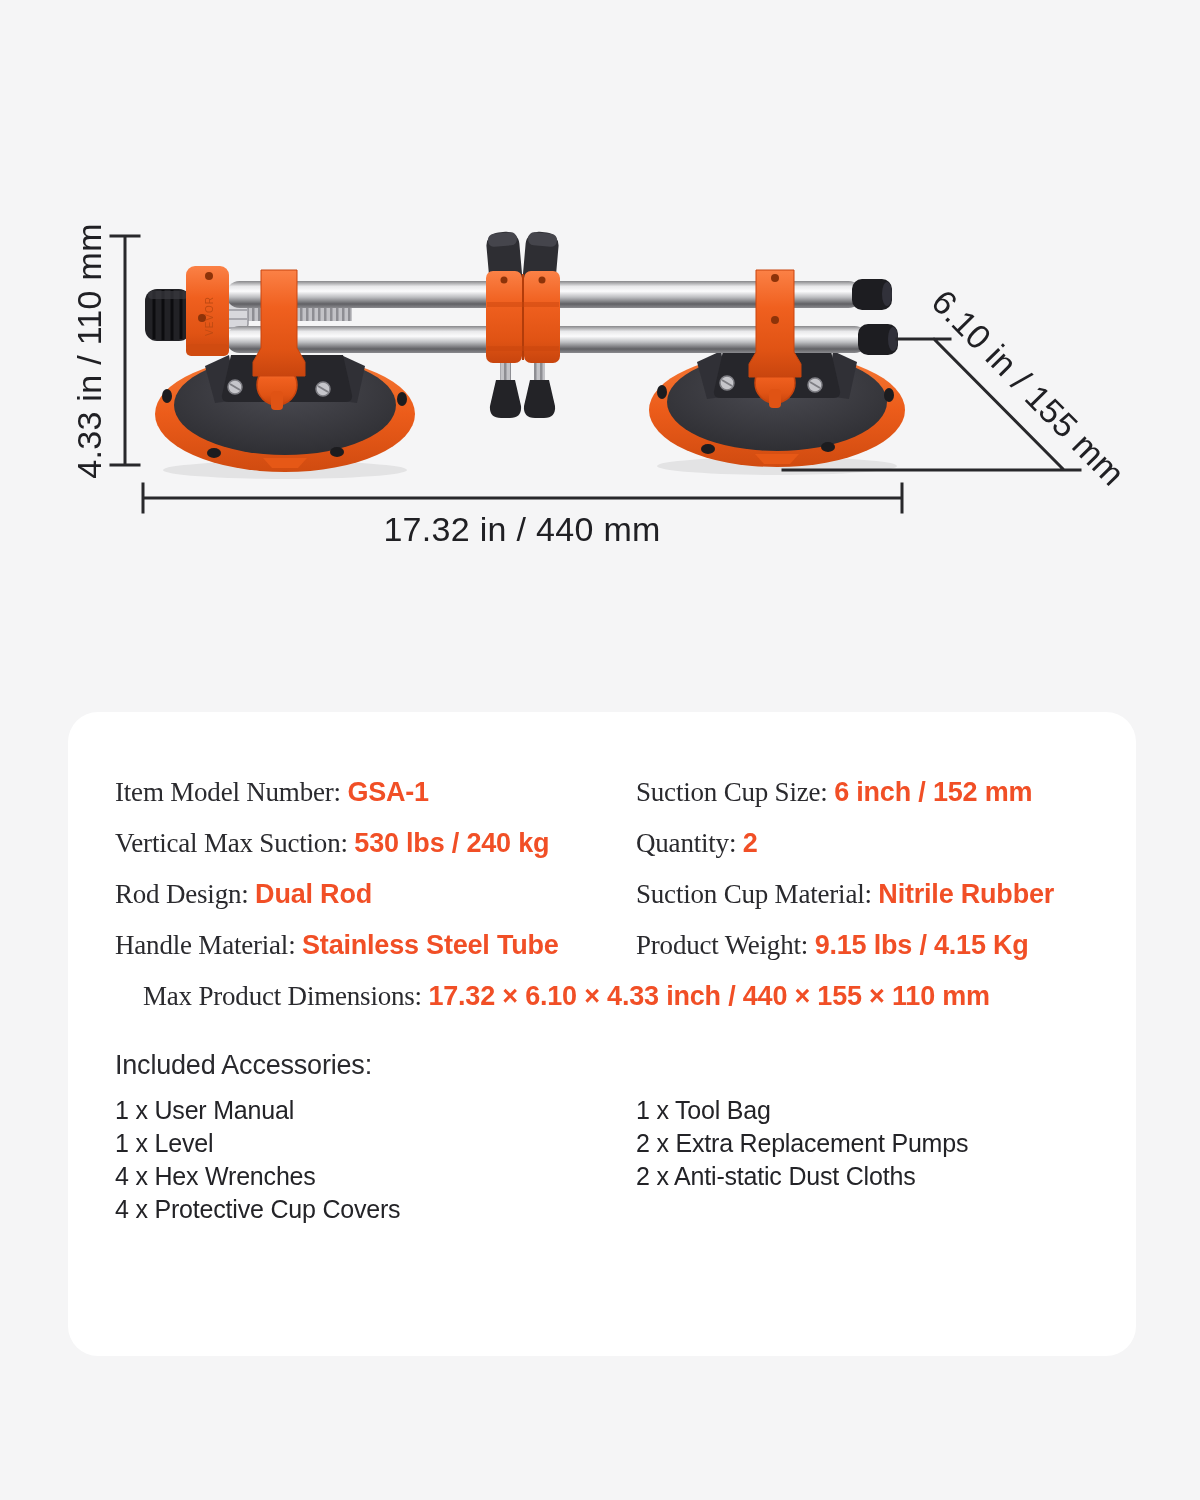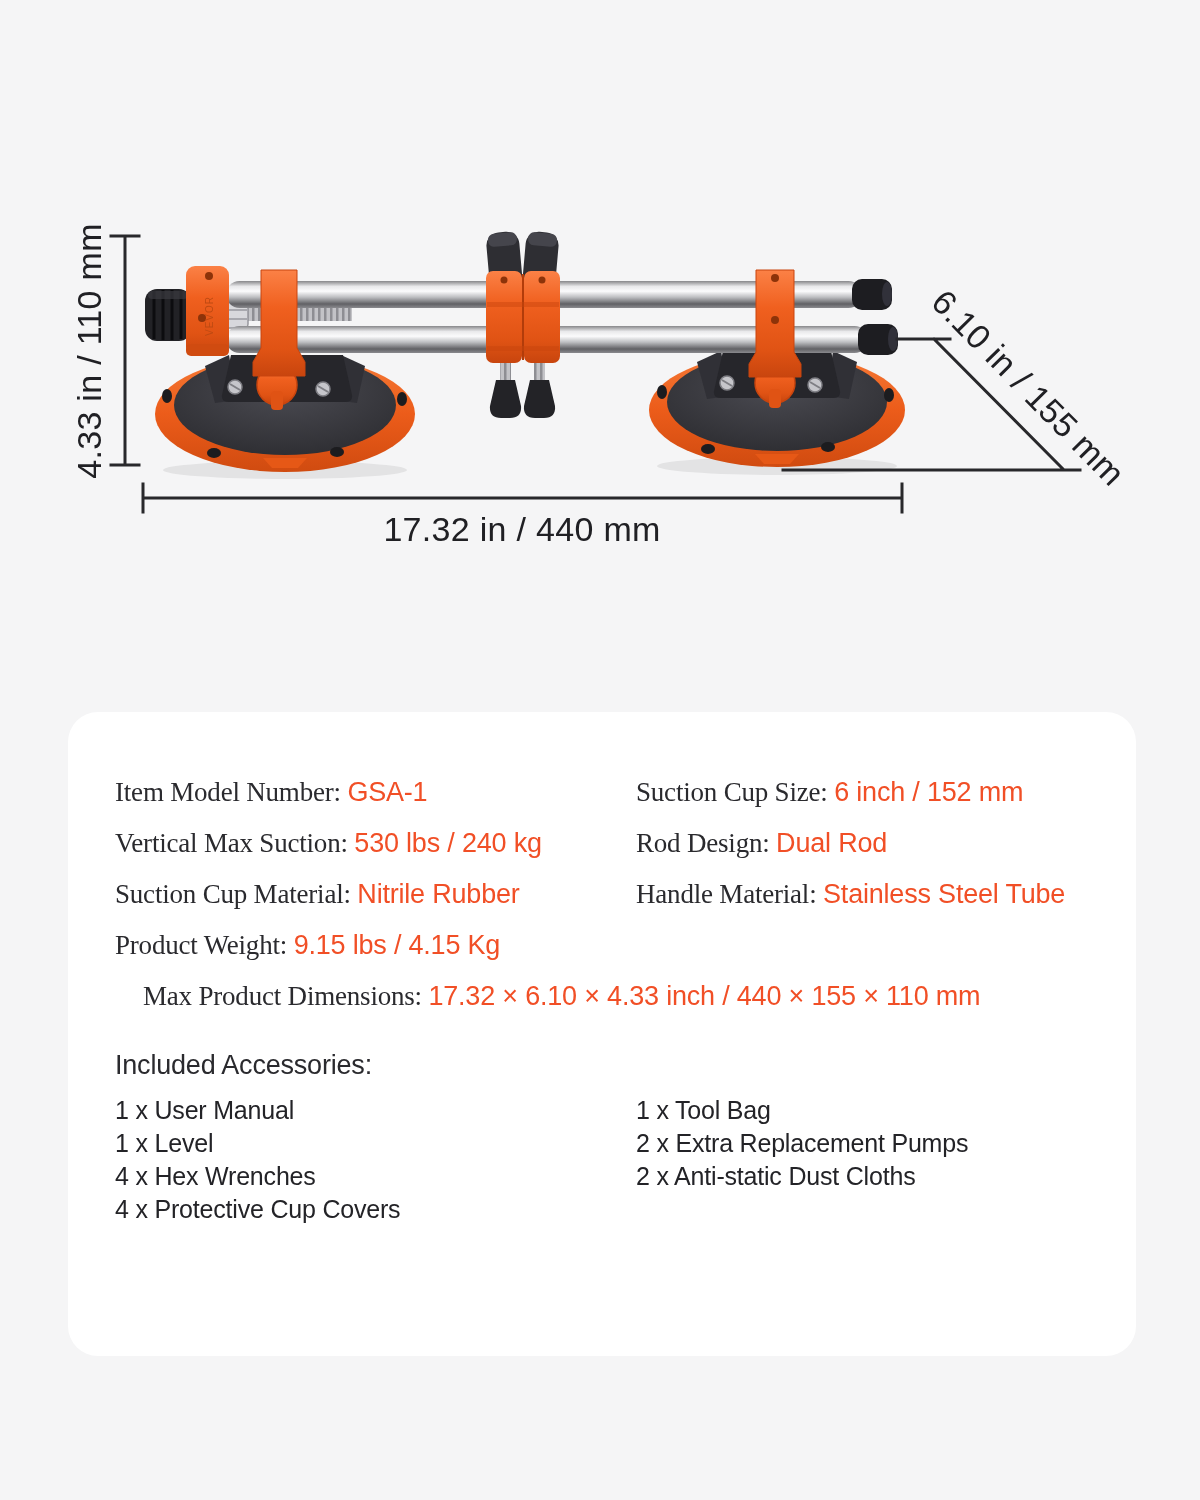--- a/index.html
+++ b/index.html
@@ -26,21 +26,21 @@
   }
   .specs {
     display:grid;
     grid-template-columns:521px 1fr;
     row-gap:24px;
     font-size:27px; line-height:27px;
     letter-spacing:-0.2px;
   }
   .spec { white-space:nowrap; }
   .spec .lbl { color:#2a2a2e;font-family:Liberation Serif, serif; }
-  .spec .val { color:#f14f26; font-weight:normal; }
+  .spec .val { color:#f14f26; font-weight:bold; }
   .spec-full { grid-column:1 / -1;margin-left:28px; }
   .acc-heading {
     margin-top:42px;
     font-size:27px; line-height:27px; color:#2a2a2e; letter-spacing:-0.2px;
   }
   .acc-grid {
     margin-top:19px;
     display:grid;
     grid-template-columns:521px 1fr;
     row-gap:8px;
@@ -211,20 +211,23 @@
       <div class="spec">
         <span class="lbl">Item Model Number: </span><span class="val">GSA-1</span>
       </div>
       <div class="spec">
         <span class="lbl">Suction Cup Size: </span><span class="val">6 inch / 152 mm</span>
       </div>
       <div class="spec">
         <span class="lbl">Vertical Max Suction: </span><span class="val">530 lbs / 240 kg</span>
       </div>
       <div class="spec">
+        <span class="lbl">Quantity: </span><span class="val">2</span>
+      </div>
+      <div class="spec">
         <span class="lbl">Rod Design: </span><span class="val">Dual Rod</span>
       </div>
       <div class="spec">
         <span class="lbl">Suction Cup Material: </span><span class="val">Nitrile Rubber</span>
       </div>
       <div class="spec">
         <span class="lbl">Handle Material: </span><span class="val">Stainless Steel Tube</span>
       </div>
       <div class="spec">
         <span class="lbl">Product Weight: </span><span class="val">9.15 lbs / 4.15 Kg</span>

